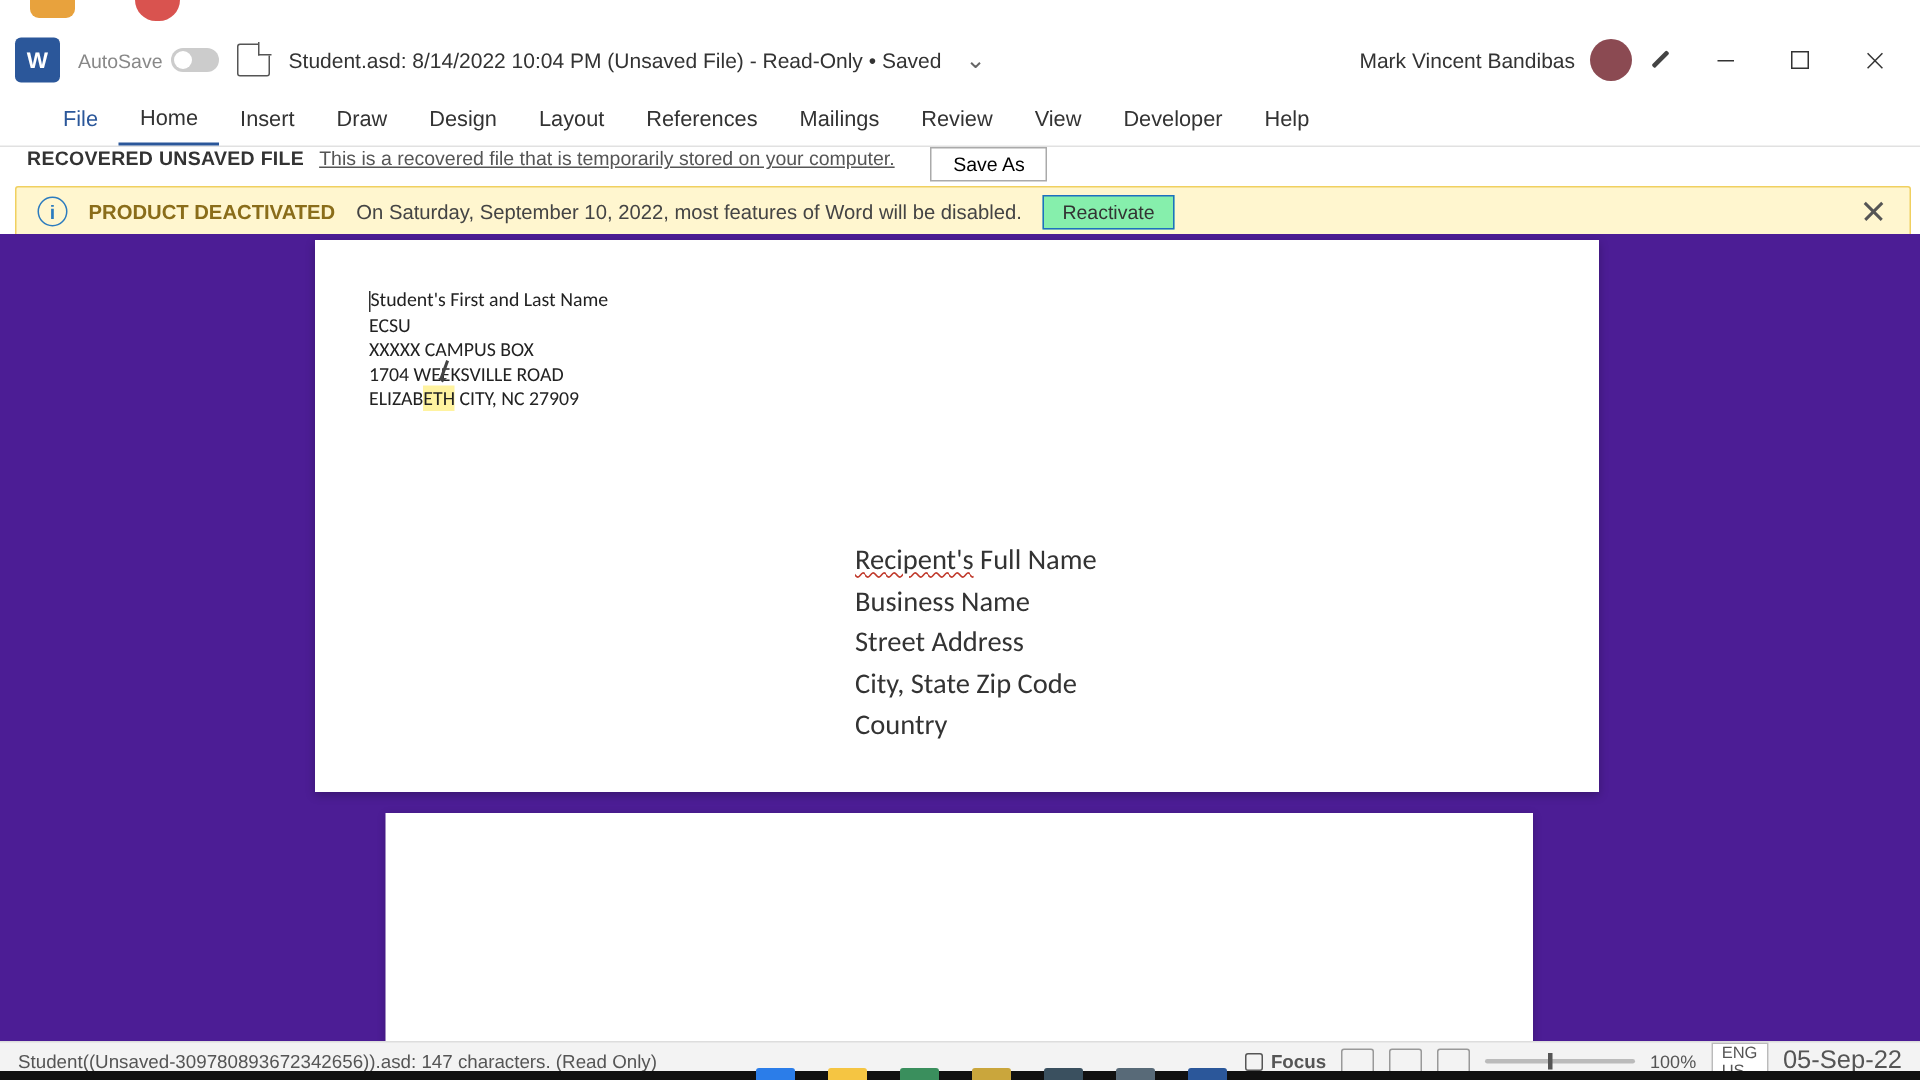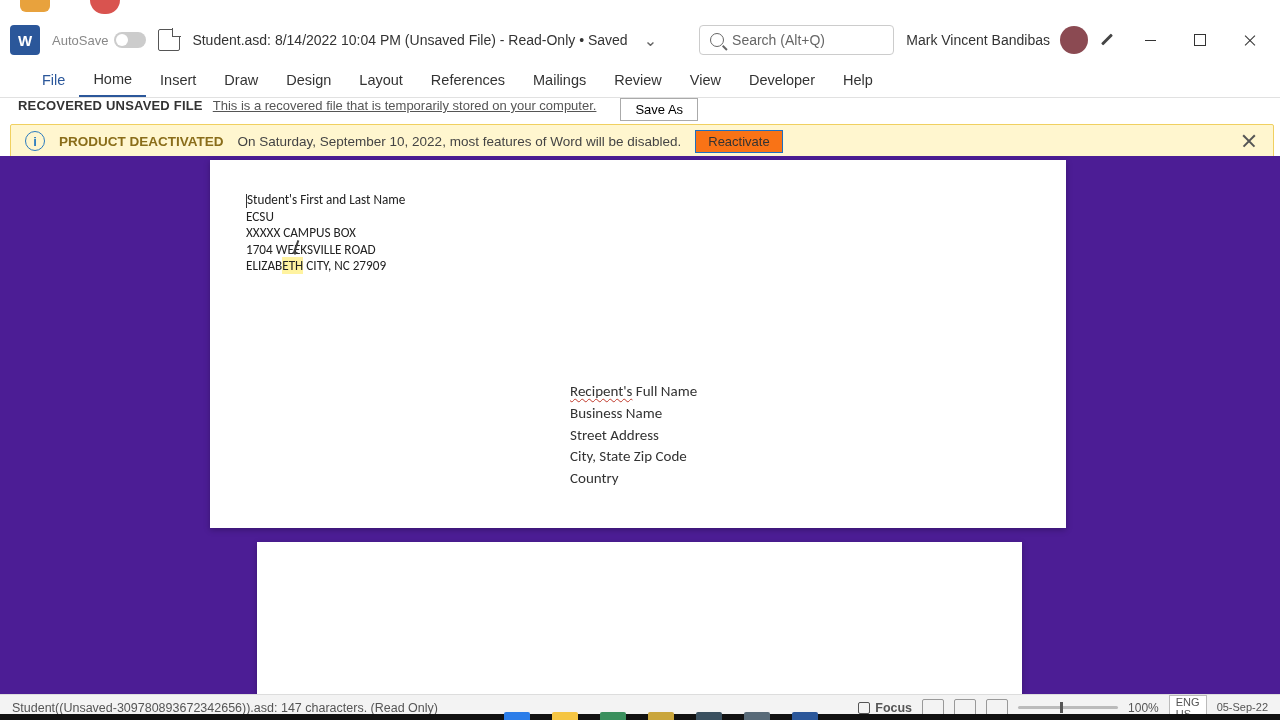--- a/index.html
+++ b/index.html
@@ -51,49 +51,49 @@
 
 .bar-recovered { height:26px; background:#fff; display:flex; align-items:flex-start; padding:0 18px; gap:10px; font-size:13px;}
 .bar-recovered .lbl { font-weight:600; color:#333; letter-spacing:0.2px;}
 .bar-recovered .lnk { color:#555; text-decoration:underline; }
 .saveas-btn { margin-left:14px; padding:3px 14px; border:1px solid #aaa; background:#fff; font-size:13px; cursor:pointer;}
 
 .bar-deact { height:34px; background:#fff6cf; border:1px solid #f0d060; display:flex; align-items:center; padding:0 14px; gap:14px; font-size:13.5px; margin:0 6px 0 10px; border-radius:2px;}
 .bar-deact .info-ico { width:20px; height:20px; border:1.5px solid #2b7bbf; border-radius:50%; display:flex; align-items:center; justify-content:center; color:#2b7bbf; font-weight:bold; font-size:13px;}
 .bar-deact .ttl { font-weight:600; color:#8a6d1a;text-align:right; }
 .bar-deact .msg { color:#444; }
-.react-btn { padding:3px 12px; border:1px solid #1e6fbf; background:#f97316; color:#333; font-size:13px; cursor:pointer;}
+.react-btn { padding:3px 12px; border:1px solid #1e6fbf; background:#86efac; color:#333; font-size:13px; cursor:pointer;}
 .bar-deact .close { margin-left:auto; width:18px; height:18px; position:relative; cursor:pointer;}
 .bar-deact .close::before,.bar-deact .close::after{content:"";position:absolute;left:0;top:8px;width:16px;height:1.5px;background:#555;}
 .bar-deact .close::before{transform:rotate(45deg);} .bar-deact .close::after{transform:rotate(-45deg);}
 
 
 .doc-area { position:absolute; top:156px; left:0; right:0; bottom:26px; background:#4c1d95; overflow:hidden;}
 .page { position:absolute; background:#fff; box-shadow:0 2px 6px rgba(0,0,0,0.25);}
 .page1 { left:210px; top:4px; width:856px; height:368px; padding:32px 36px;}
 .page2 { left:257px; top:386px; width:765px; height:200px;}
 .sender { font-family: Calibri, Arial, sans-serif; font-size:13.2px; line-height:1.25; color:#222;}
 .sender .hl { background:#fff3a0;}
 .cursor-caret { display:inline-block; width:1px; height:14px; background:#333; vertical-align:middle;}
-.recip { position:absolute; left:360px; top:221px; font-family:Calibri, Arial, sans-serif; font-size:15px; line-height:1.45; color:#333;}
+.recip { position:absolute; left:360px; top:200px; font-family:Calibri, Arial, sans-serif; font-size:19px; line-height:1.45; color:#333;}
 .squiggle { text-decoration: underline wavy #c0392b 1.2px; text-underline-offset:2px;}
 .cursor-pencil { position:absolute; left:78px; top:80px; width:16px; height:16px;}
 .cursor-pencil::before{content:"";position:absolute;width:2px;height:14px;background:#444;transform:rotate(20deg);left:7px;}
 .cursor-pencil::after{content:"";position:absolute;left:4px;bottom:-2px;width:0;height:0;border:3px solid transparent;border-top-color:#444;}
 
 
 .statusbar { position:absolute; left:0; right:0; bottom:0; height:26px; background:#f3f3f3; border-top:1px solid #ddd; display:flex; align-items:center; padding:0 12px; font-size:12.5px; color:#555; gap:10px;}
 .statusbar .right { margin-left:auto; display:flex; align-items:center; gap:10px;}
 .focus-btn { display:flex; align-items:center; gap:5px;font-weight:bold;}
 .view-ico{ width:22px; height:18px; border:1px solid #999; border-radius:2px; position:relative;}
 .slider{ width:100px; height:3px; background:#bbb; position:relative; border-radius:2px;}
 .slider::after{content:"";position:absolute;left:42px;top:-4px;width:3px;height:11px;background:#555;}
 .zoom-lbl{ font-size:12px;}
 .lang-box{ border:1px solid #bbb; padding:0 6px; font-size:11px; background:#fff;}
-.date-box{ font-size:11px; text-align:right; line-height:1.1;}
+.date-box{ font-size:17px; text-align:right; line-height:1.1;}
 
 
 .taskbar { position:absolute; left:0; right:0; bottom:-2px; height:8px; background:#111; z-index:5;}
 .taskbar-icons{ position:absolute; left:504px; bottom:0; height:8px; display:flex; gap:22px; z-index:6;}
 .tb-ico{ width:26px; height:8px; border-radius:2px 2px 0 0;}
 .tb-blue{background:#2b7de9;} .tb-yel{background:#f5c542;} .tb-grn{background:#3a8f5d;} .tb-gold{background:#caa63c;} .tb-gray{background:#3a505f;} .tb-gear{background:#586a78;} .tb-word{background:#2b579a;}
 </style>
 </head>
 <body>
 
@@ -101,24 +101,20 @@
 
 <div class="titlebar">
   <div class="app-icon">W</div>
   <div class="autosave">
     <span>AutoSave</span>
     <div class="autosave-toggle"></div>
   </div>
   <div class="save-icon-bar"></div>
   <span class="doc-title">Student.asd: 8/14/2022 10:04 PM (Unsaved File) - Read-Only • Saved</span>
   <span class="dd-chevron">⌄</span>
-  <div class="search-box">
-    <div class="mag"></div>
-    <span>Search (Alt+Q)</span>
-  </div>
   <div class="user-area">
     <span class="user-name">Mark Vincent Bandibas</span>
     <div class="avatar"></div>
     <div class="pen-icon"></div>
     <div class="win-btn win-min"></div>
     <div class="win-btn win-max"></div>
     <div class="win-btn win-close"></div>
   </div>
 </div>
 

